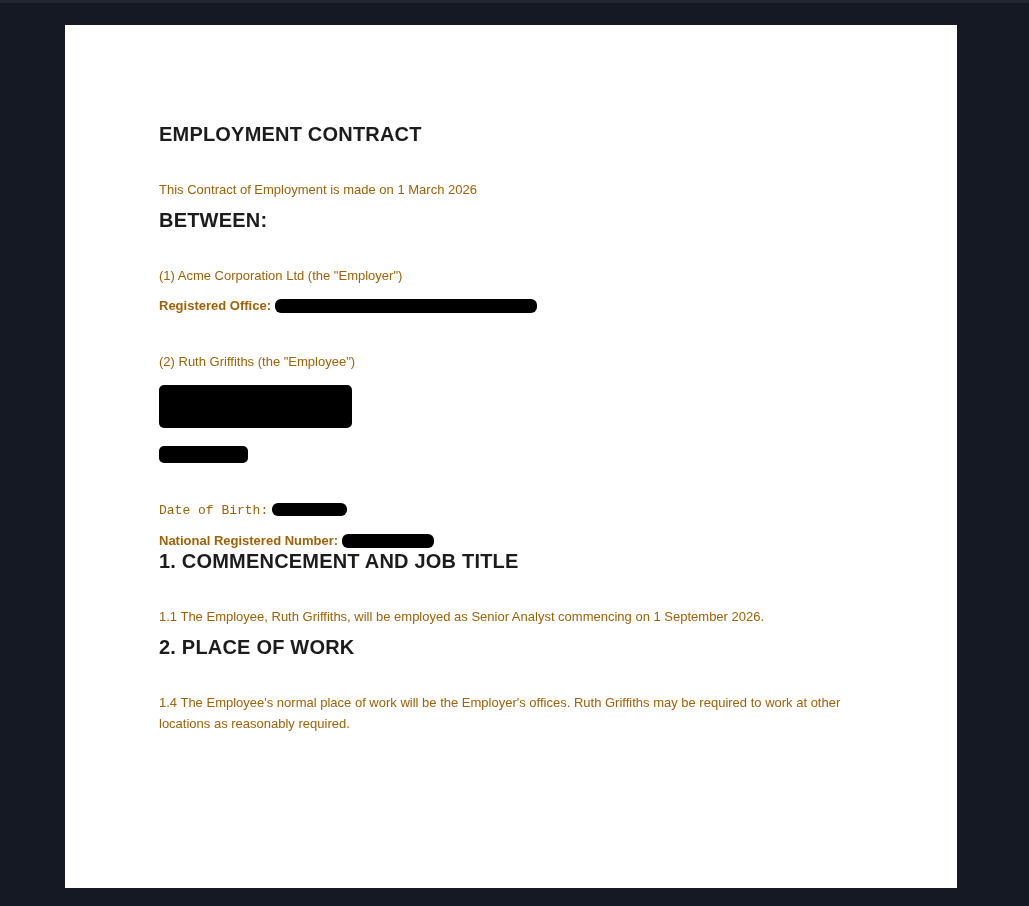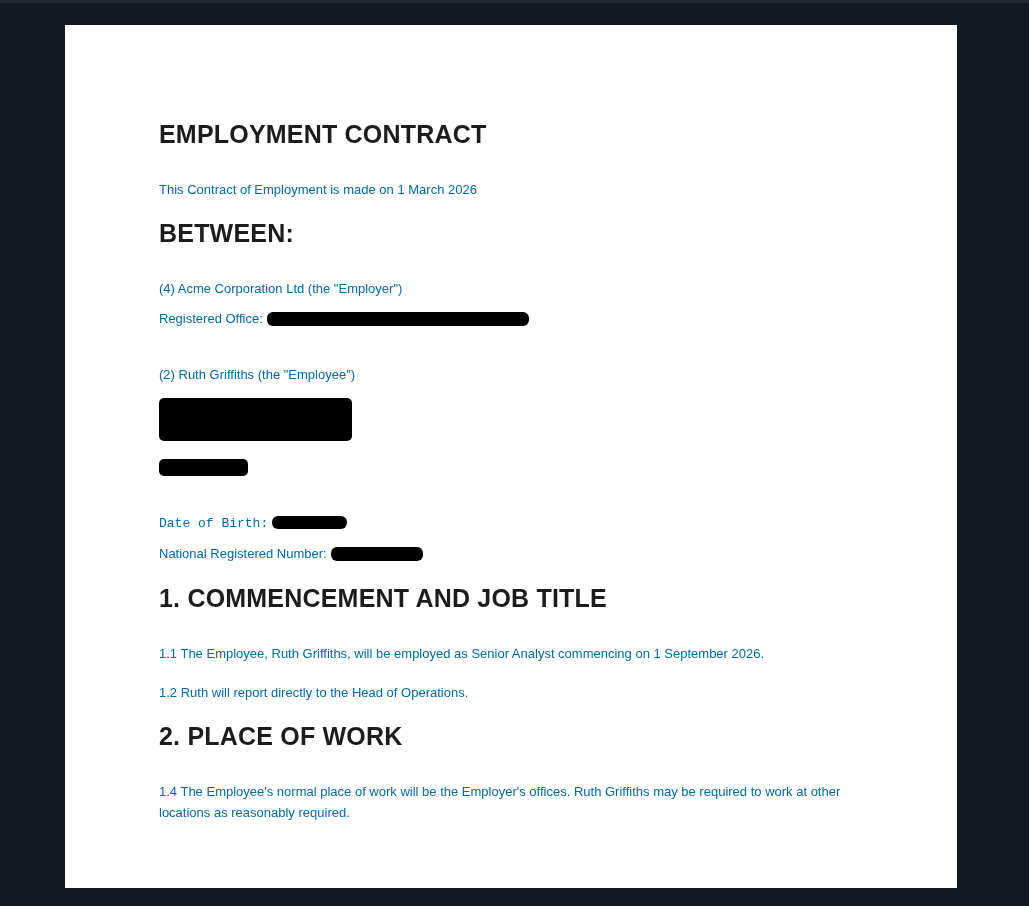--- a/index.html
+++ b/index.html
@@ -30,40 +30,40 @@
     top: 25px;
     width: 892px;
     height: 863px;
     background: #ffffff;
   }
   .content {
     padding: 99px 94px 0 94px;
   }
   h1, h2 {
     margin: 0;
-    font-size: 25px;
+    font-size: 20px;
     line-height: 20px;
     font-weight: bold;
     color: #1c1c1c;
     letter-spacing: 0.2px;
   }
   p {
     margin: 0;
     font-size: 13px;
     line-height: 21px;
-    color: #0369a1;
+    color: #a16207;
   }
   
   .mt-a { margin-top: 35px; }  
-  .mt-b { margin-top: 23px; }  
-  .mt-c { margin-top: 9px;  }  
+  .mt-b { margin-top: 10px; }  
+  .mt-c { margin-top: 9px; font-weight: bold;  }  
   .mt-d { margin-top: 13px; }  
   .mt-e { margin-top: 18px; }  
   .mt-f { margin-top: 37px; font-family: Liberation Mono, monospace; }  
-  .mt-g { margin-top: 24px; }  
+  .mt-g { }  
   .redact {
     background: #000000;
     display: inline-block;
   }
   .bar {
     border-radius: 6px;
     vertical-align: middle;
     margin-left: 4px;
     margin-top: -2px;
   }
@@ -91,21 +91,21 @@
 
   <div class="page">
     <div class="content">
 
       <h1>EMPLOYMENT CONTRACT</h1>
 
       <p class="mt-a">This Contract of Employment is made on 1 March 2026</p>
 
       <h2 class="mt-b">BETWEEN:</h2>
 
-      <p class="mt-a">(4) Acme Corporation Ltd (the "Employer")</p>
+      <p class="mt-a">(1) Acme Corporation Ltd (the "Employer")</p>
 
       <p class="mt-c">
         <span>Registered Office:</span><span class="redact bar bar-office"></span>
       </p>
 
 
       <p class="mt-a">(2) Ruth Griffiths (the "Employee")</p>
 
       <div class="redact block-lg mt-d"></div>
 
@@ -116,21 +116,20 @@
       </p>
 
       <p class="mt-c">
         <span>National Registered Number:</span><span class="redact bar bar-ni"></span>
       </p>
 
       <h2 class="mt-g">1. COMMENCEMENT AND JOB TITLE</h2>
 
       <p class="mt-a">1.1 The Employee, Ruth Griffiths, will be employed as Senior Analyst commencing on 1 September 2026.</p>
 
-      <p class="mt-e">1.2 Ruth will report directly to the Head of Operations.</p>
 
       <h2 class="mt-b">2. PLACE OF WORK</h2>
 
       <p class="mt-a">1.4 The Employee's normal place of work will be the Employer's offices. Ruth Griffiths may be required to work at other locations as reasonably required.</p>
 
     </div>
   </div>
 </div>
 
 </body></html>

